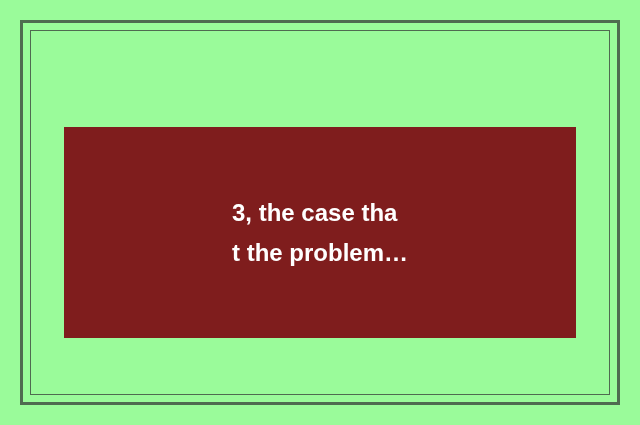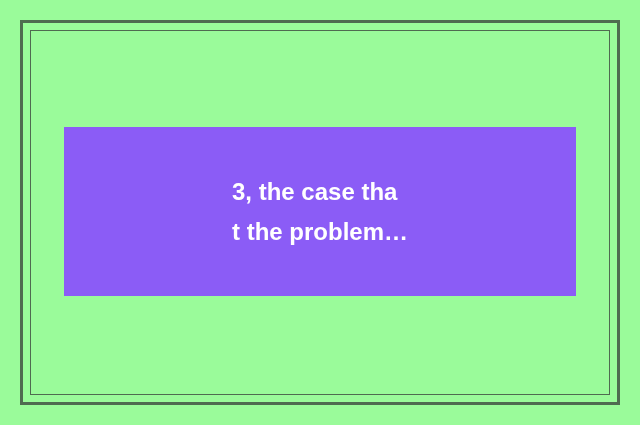--- a/index.html
+++ b/index.html
@@ -42,22 +42,22 @@
     border: 1px solid #4f6b50;
     background: transparent;
   }
 
   
   .content-panel {
     position: absolute;
     left: 64px;
     top: 127px;
     width: 512px;
-    height: 169px;
-    background: #8b5cf6;
+    height: 211px;
+    background: #7f1d1d;
     display: flex;
     align-items: center;
     justify-content: center;
   }
 
   .panel-text {
     color: #ffffff;
     font-size: 24px;
     font-weight: bold;
     line-height: 40px;

